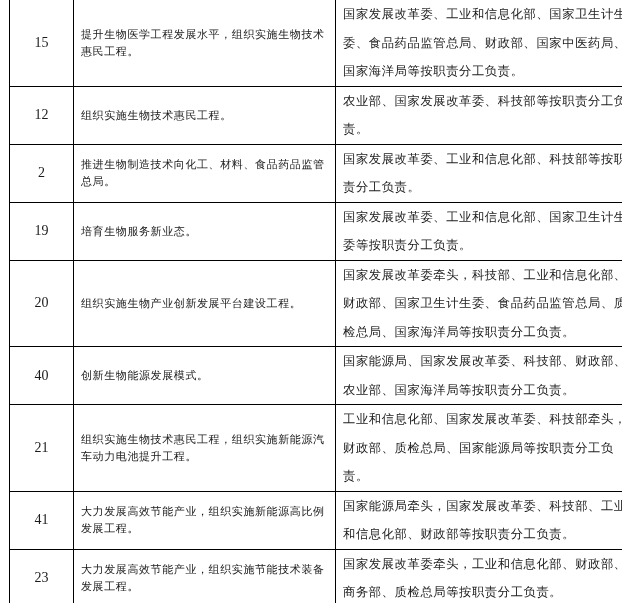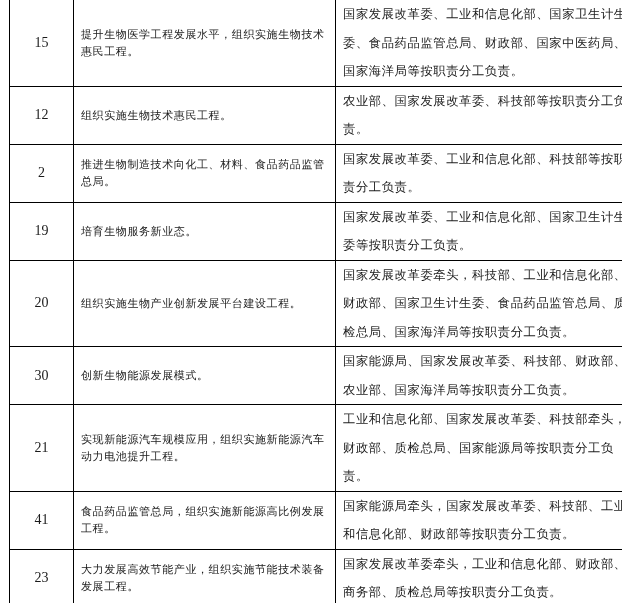--- a/index.html
+++ b/index.html
@@ -47,32 +47,32 @@
       <td class="c-num">19</td>
       <td class="c-task">培育生物服务新业态。</td>
       <td class="c-dept">国家发展改革委、工业和信息化部、国家卫生计生委等按职责分工负责。</td>
     </tr>
     <tr class="h86">
       <td class="c-num">20</td>
       <td class="c-task">组织实施生物产业创新发展平台建设工程。</td>
       <td class="c-dept">国家发展改革委牵头，科技部、工业和信息化部、财政部、国家卫生计生委、食品药品监管总局、质检总局、国家海洋局等按职责分工负责。</td>
     </tr>
     <tr class="h57">
-      <td class="c-num">30</td>
+      <td class="c-num">40</td>
       <td class="c-task">创新生物能源发展模式。</td>
       <td class="c-dept">国家能源局、国家发展改革委、科技部、财政部、农业部、国家海洋局等按职责分工负责。</td>
     </tr>
     <tr class="h86">
       <td class="c-num">21</td>
-      <td class="c-task">实现新能源汽车规模应用，组织实施新能源汽车动力电池提升工程。</td>
+      <td class="c-task">组织实施生物技术惠民工程，组织实施新能源汽车动力电池提升工程。</td>
       <td class="c-dept">工业和信息化部、国家发展改革委、科技部牵头，财政部、质检总局、国家能源局等按职责分工负责。</td>
     </tr>
     <tr class="h57">
       <td class="c-num">41</td>
-      <td class="c-task">食品药品监管总局，组织实施新能源高比例发展工程。</td>
+      <td class="c-task">大力发展高效节能产业，组织实施新能源高比例发展工程。</td>
       <td class="c-dept">国家能源局牵头，国家发展改革委、科技部、工业和信息化部、财政部等按职责分工负责。</td>
     </tr>
     <tr class="h57">
       <td class="c-num">23</td>
       <td class="c-task">大力发展高效节能产业，组织实施节能技术装备发展工程。</td>
       <td class="c-dept">国家发展改革委牵头，工业和信息化部、财政部、商务部、质检总局等按职责分工负责。</td>
     </tr>
 
   </tbody>
 </table>

